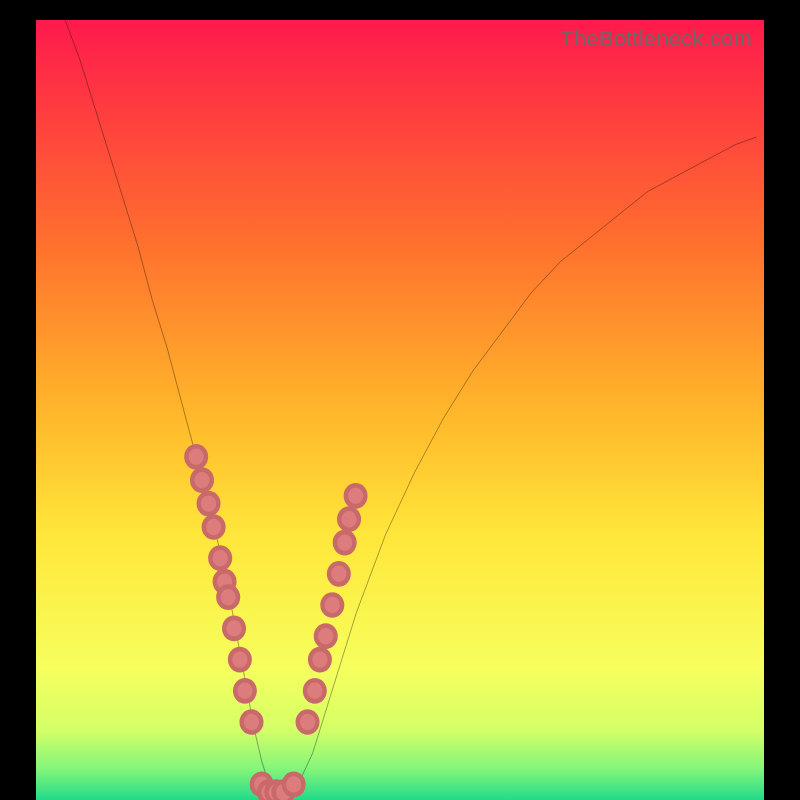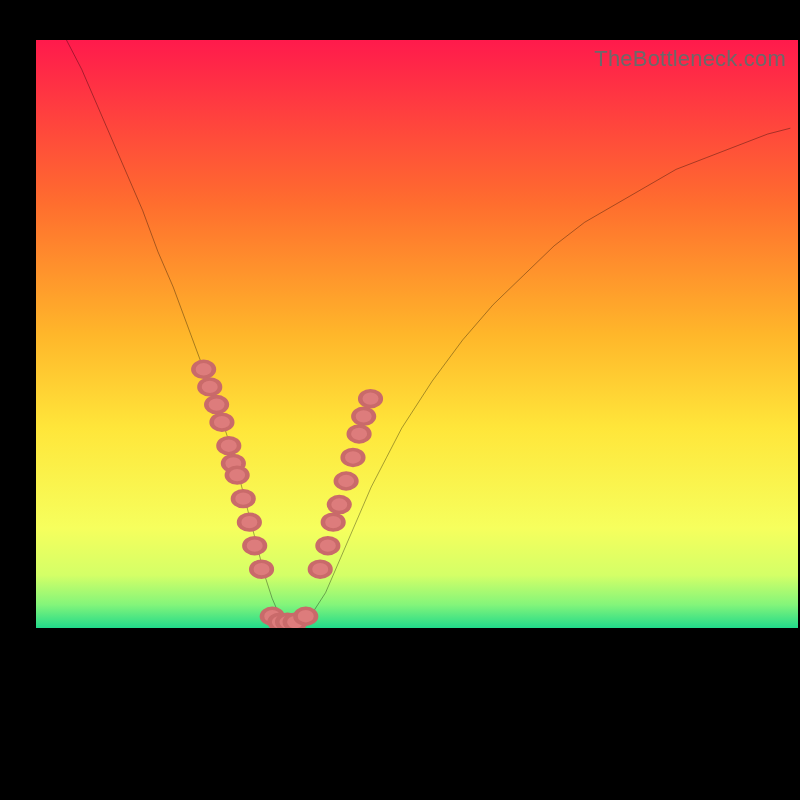--- a/index.html
+++ b/index.html
@@ -13,25 +13,24 @@
   }
   .frame {
     position: absolute;
     left: 0; top: 0;
     width: 800px; height: 800px;
     background: #000;
   }
   .plot {
     position: absolute;
     left: 36px;
-    top: 40px;
+    top: 20px;
     width: 728px;
-    height: 588px;
+    height: 780px;
     overflow: hidden;
-    padding-left: 34px;
   }
   .gradient {
     position: absolute;
     left: 0; top: 0; width: 100%; height: 100%;
   }
   .watermark {
     position: absolute;
     top: 6px;
     right: 12px;
     color: #6a6a6a;

